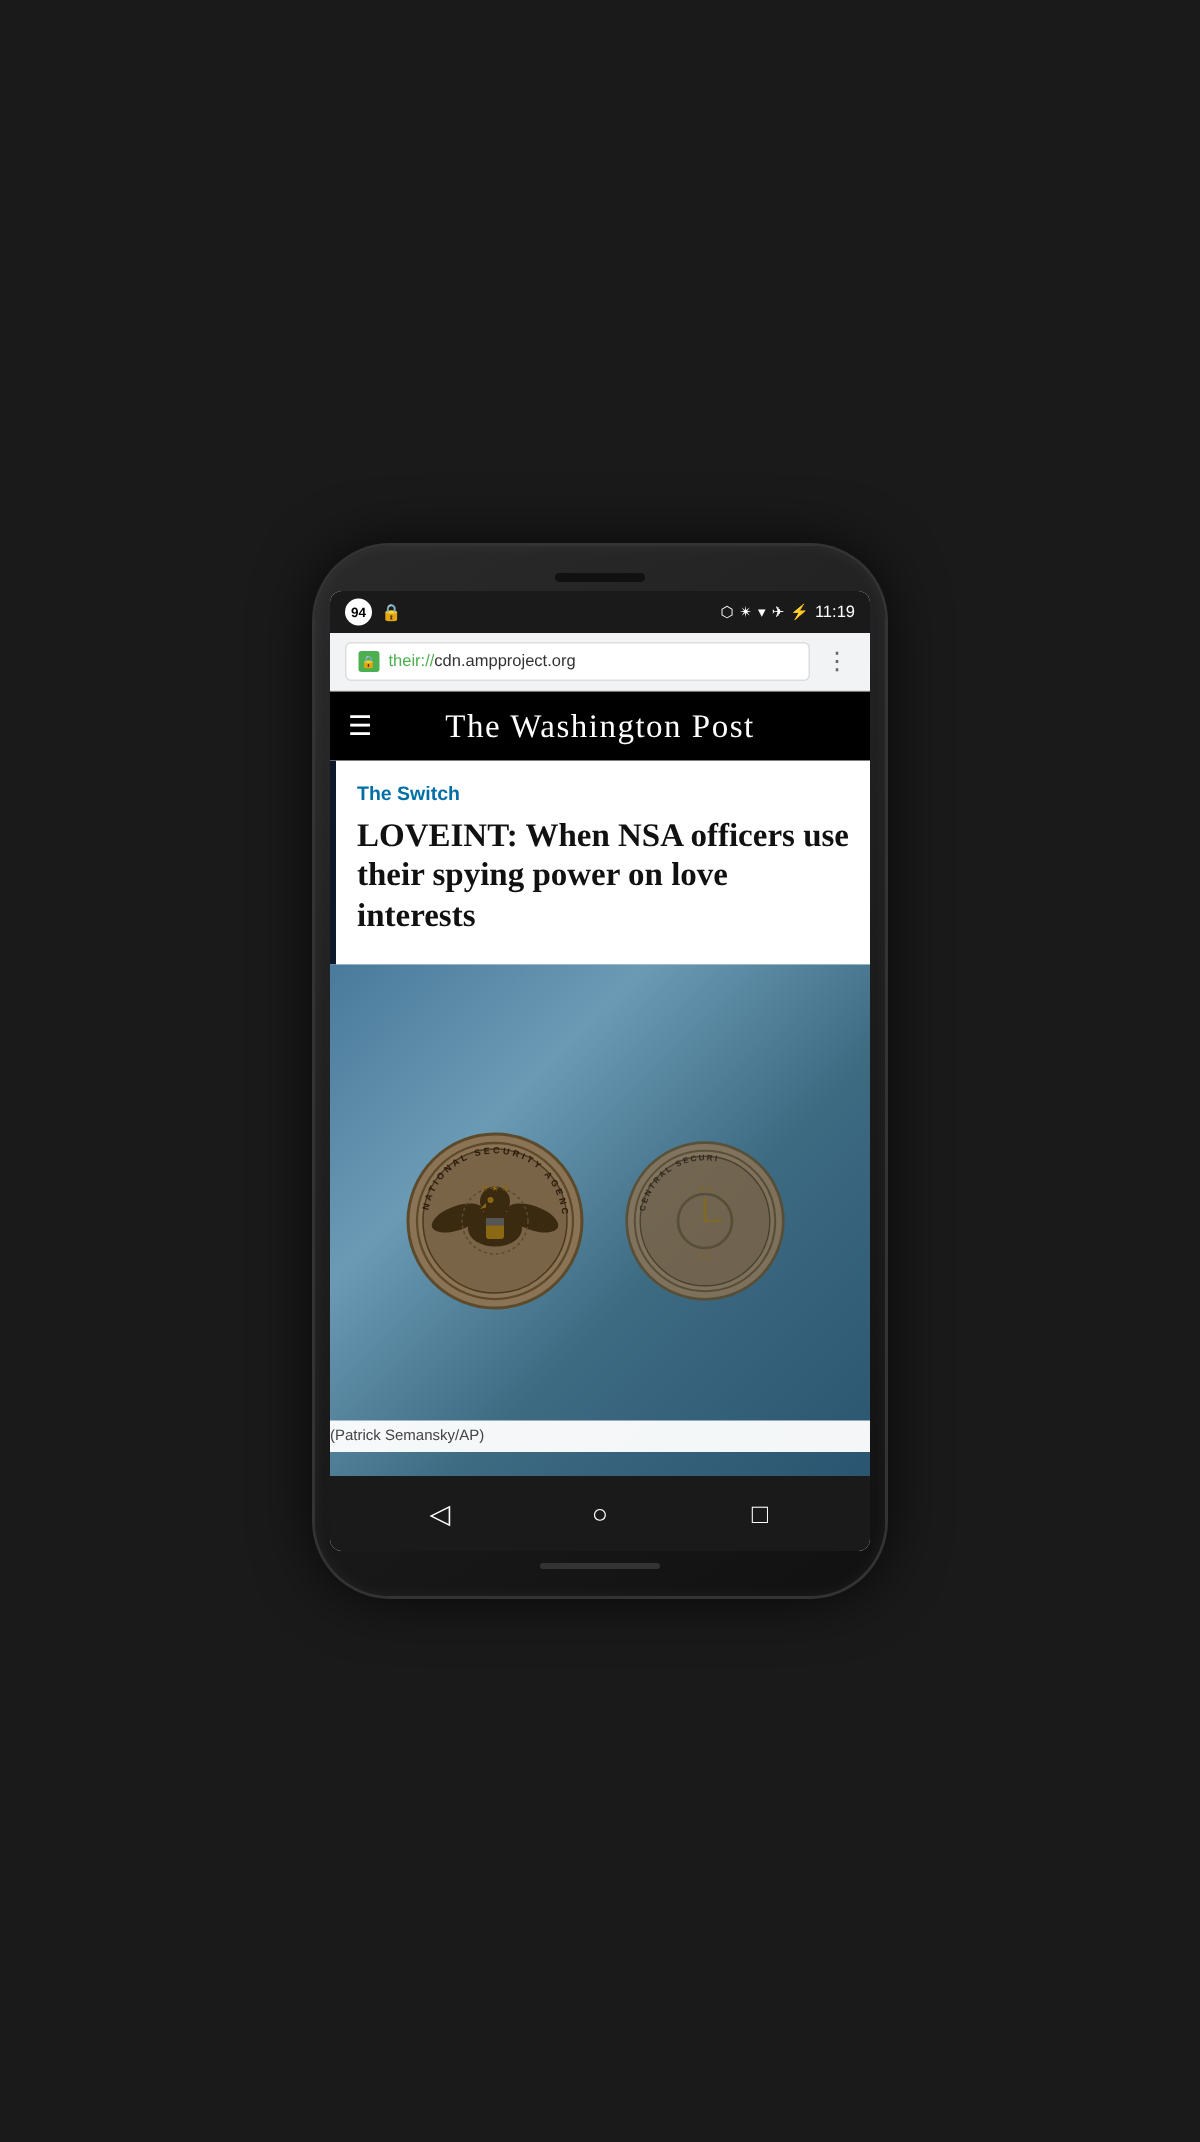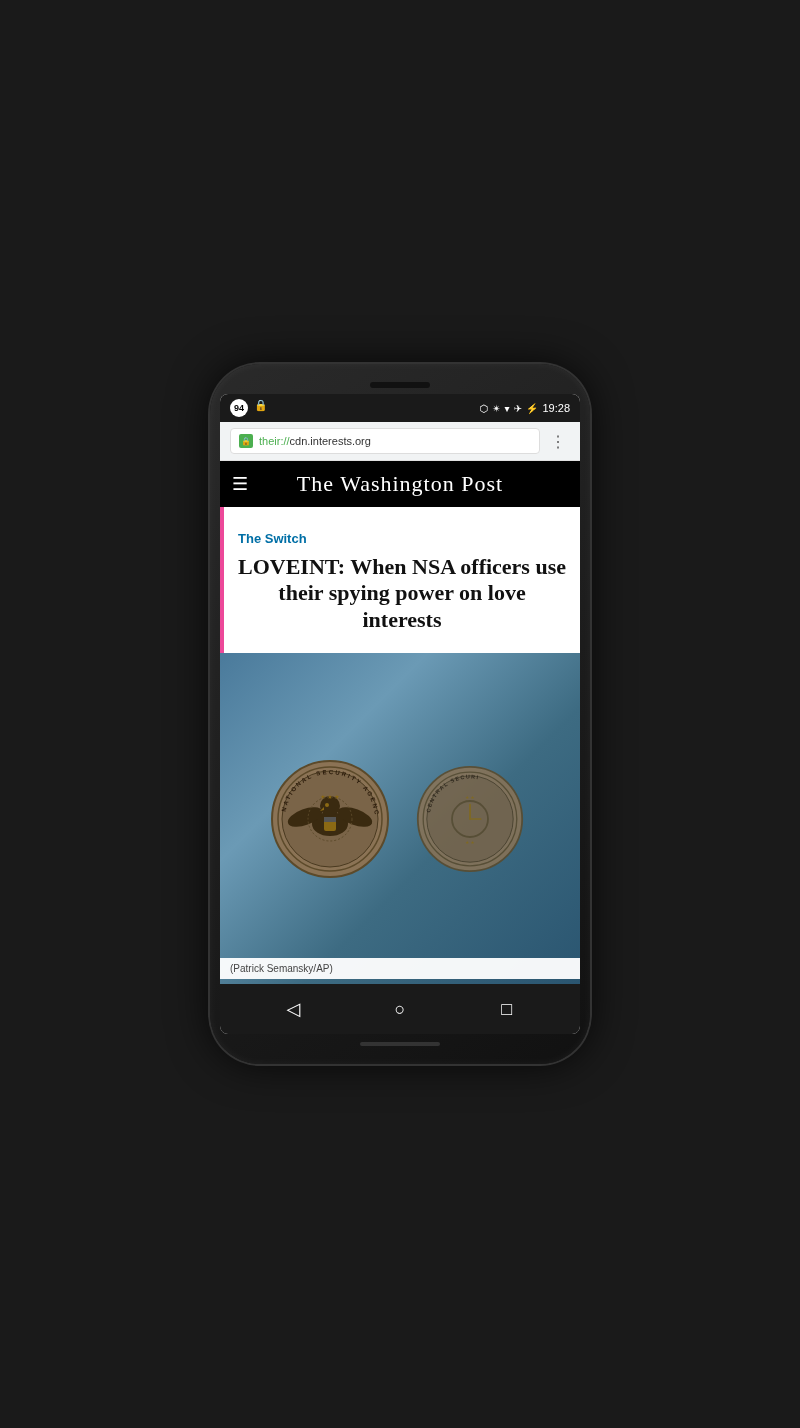--- a/index.html
+++ b/index.html
@@ -53,20 +53,21 @@
       display: flex;
       align-items: center;
       justify-content: space-between;
       padding: 4px 10px;
       font-size: 11px;
       min-height: 28px;
     }
 
     .status-left {
       display: flex;
+      align-items: center;
       gap: 6px;
     }
 
     .status-badge {
       background: #fff;
       color: #000;
       border-radius: 50%;
       width: 18px;
       height: 18px;
       display: flex;
@@ -168,41 +169,40 @@
 
     
     .article-content {
       flex: 1;
       overflow: hidden;
       display: flex;
       flex-direction: column;
     }
 
     .article-text-area {
-      padding: 24px 14px 10px;
+      padding: 14px 14px 10px;
       background: #fff;
-      border-left: 4px solid #ec4899;
+      border-left: 4px solid #0f172a;
     }
 
     .article-category {
       color: #006fa6;
       font-size: 13px;
       font-weight: bold;
       margin-bottom: 8px;
       font-family: Arial, sans-serif;
     }
 
     .article-headline {
       font-family: Georgia, 'Times New Roman', serif;
       font-size: 22px;
       font-weight: 900;
       line-height: 1.2;
       color: #111;
       margin-bottom: 10px;
-      text-align: center;
     }
 
     .article-byline {
       font-size: 11px;
       color: #555;
       line-height: 1.5;
       font-family: Arial, sans-serif;
     }
 
     
@@ -233,25 +233,25 @@
     }
 
     .seal {
       width: 120px;
       height: 120px;
       flex-shrink: 0;
     }
 
     .image-caption {
       position: absolute;
-      bottom: 5px;
+      bottom: 16px;
       left: 0;
       right: 0;
       background: rgba(255,255,255,0.95);
-      padding: 5px 10px;
+      padding: 5px 0;
       font-size: 10px;
       color: #444;
       font-family: Arial, sans-serif;
     }
 
     
     .bottom-nav {
       background: #1a1a1a;
       display: flex;
       align-items: center;
@@ -297,29 +297,29 @@
       <div class="status-left">
         <div class="status-badge">94</div>
         <span>🔒</span>
       </div>
       <div class="status-right">
         <span class="status-icon">⬡</span>
         <span class="status-icon">✴</span>
         <span class="status-icon">▾</span>
         <span class="status-icon">✈</span>
         <span class="status-icon">⚡</span>
-        <span>19:28</span>
+        <span>11:19</span>
       </div>
     </div>
 
     <div class="address-bar">
       <div class="address-input">
         <div class="ssl-icon">🔒</div>
         <span class="address-text">
-          <span class="address-https">their://</span><span>cdn.interests.org</span>
+          <span class="address-https">their://</span><span>cdn.ampproject.org</span>
         </span>
       </div>
       <div class="menu-dots">⋮</div>
     </div>
 
     <div class="wapo-header">
       <div class="wapo-menu">☰</div>
       <div class="wapo-title">The Washington Post</div>
     </div>
 

